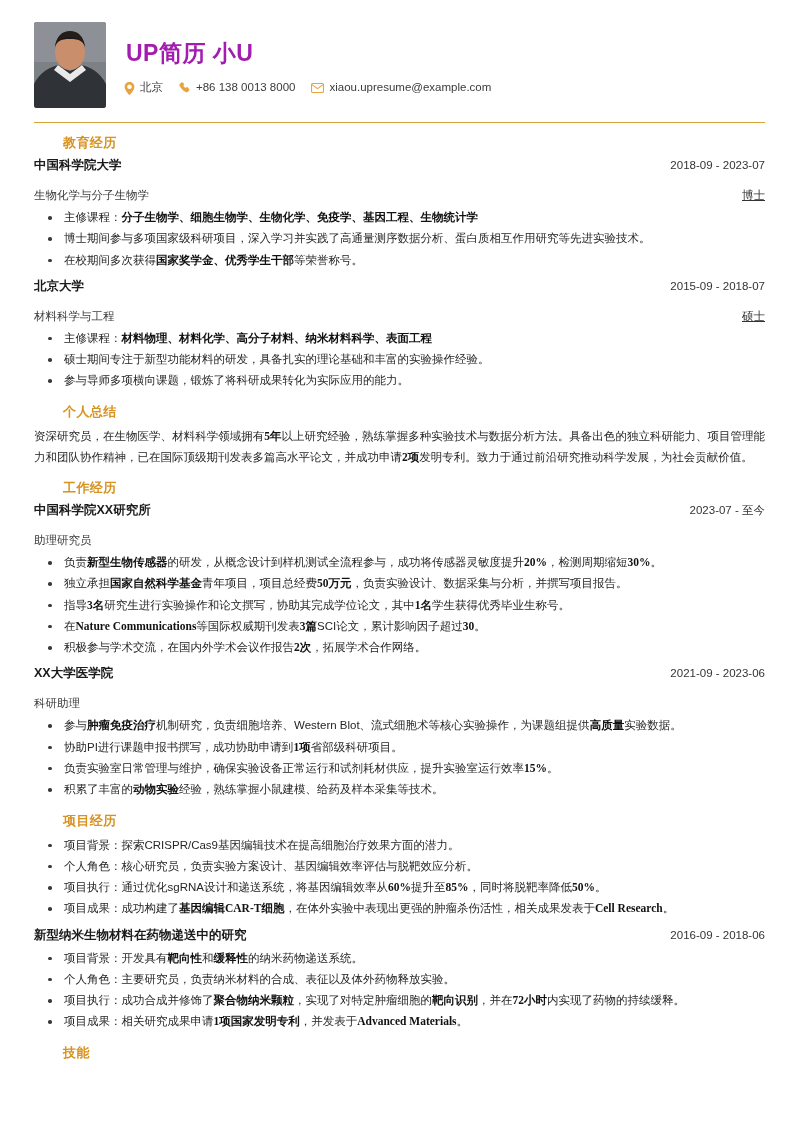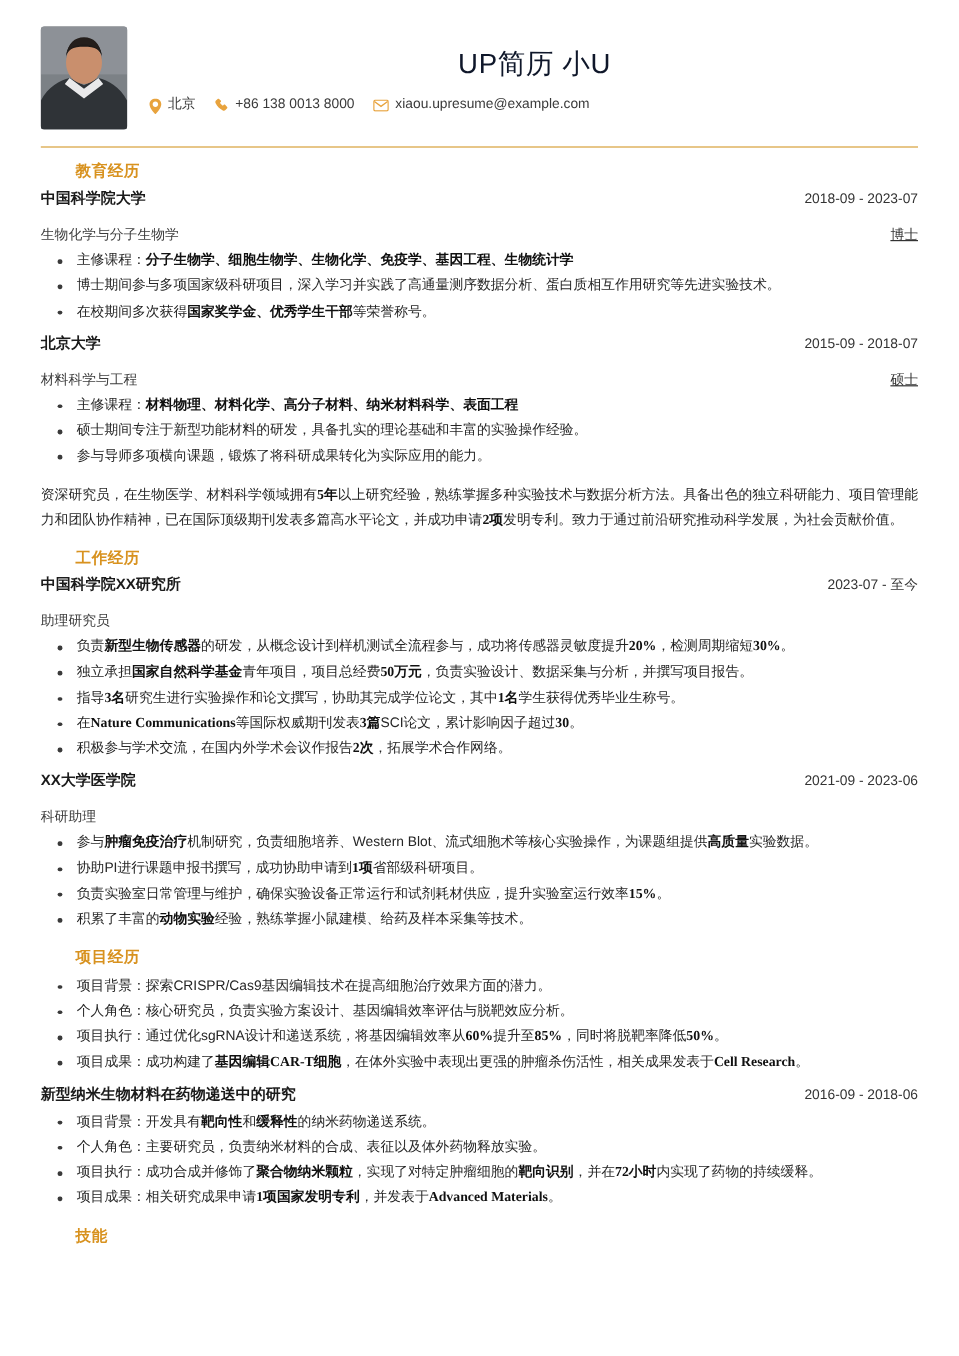--- a/index.html
+++ b/index.html
@@ -33,25 +33,24 @@
     border-radius: 3px;
     overflow: hidden;
     flex: 0 0 auto;
     background: #6b6f74;
     position: relative;
   }
   .avatar svg { display: block; width: 100%; height: 100%; }
   .head-right { flex: 1 1 auto; }
   .name {
     font-size: 23px;
-    font-weight: normal;
-    color: #0f172a;
+    font-weight: bold;
+    color: #a21caf;
     letter-spacing: 0.5px;
     margin: 2px 0 13px 2px;
-    text-align: center;
   }
   .contacts {
     display: flex;
     flex-wrap: wrap;
     font-size: 11.5px;
     color: #3a3a3a;
   }
   .contact {
     display: flex;
     align-items: center;
@@ -221,20 +220,21 @@
       </div>
       <ul class="bullets">
         <li>主修课程：<b>材料物理、材料化学、高分子材料、纳米材料科学、表面工程</b></li>
         <li>硕士期间专注于新型功能材料的研发，具备扎实的理论基础和丰富的实验操作经验。</li>
         <li>参与导师多项横向课题，锻炼了将科研成果转化为实际应用的能力。</li>
       </ul>
     </div>
   </div>
 
   <div class="section">
+    <div class="section-title">个人总结</div>
     <p class="para">资深研究员，在生物医学、材料科学领域拥有<b>5年</b>以上研究经验，熟练掌握多种实验技术与数据分析方法。具备出色的独立科研能力、项目管理能力和团队协作精神，已在国际顶级期刊发表多篇高水平论文，并成功申请<b>2项</b>发明专利。致力于通过前沿研究推动科学发展，为社会贡献价值。</p>
   </div>
 
   <div class="section">
     <div class="section-title">工作经历</div>
 
     <div class="entry">
       <div class="entry-head">
         <span>中国科学院XX研究所</span>
         <span class="date">2023-07 - 至今</span>

